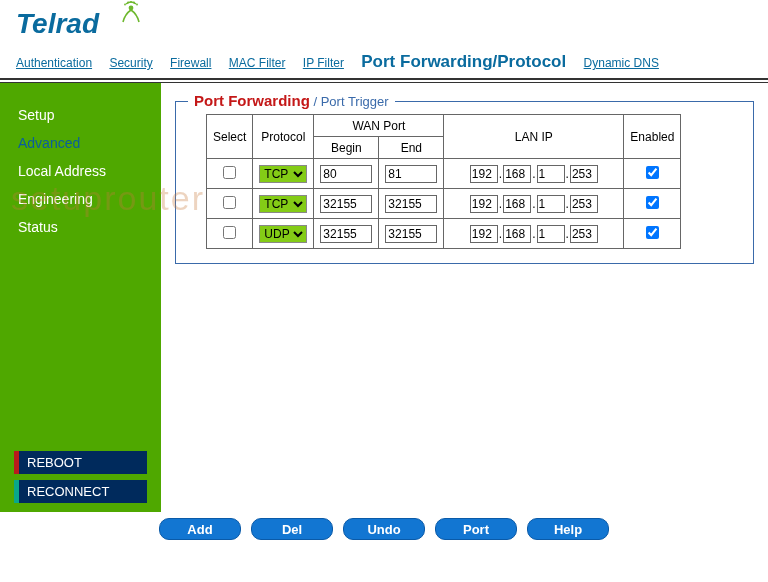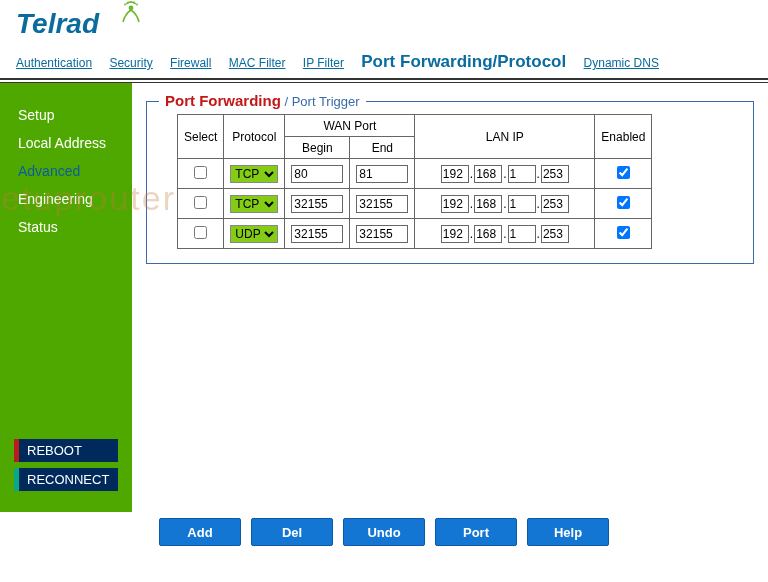--- a/index.html
+++ b/index.html
@@ -8,21 +8,21 @@
     .header { padding: 8px 16px; }
     .logo { display: flex; align-items: center; gap: 19px; color: #0a6b9e; font-size: 28px; font-weight: bold; font-style: italic; }
     .logo-icon { color: #6eb82e; font-size: 22px; position: relative; top: -8px; }
     
     .topnav { padding: 4px 16px 6px; border-bottom: 2px solid #333; }
     .topnav a { color: #0a6b9e; text-decoration: underline; font-size: 12px; margin-right: 14px; cursor: pointer; }
     .topnav .active-top { color: #0a6b9e; font-size: 17px; font-weight: bold; text-decoration: none; }
     
     .main-area { display: flex; border-top: 1px solid #333; margin-top: 2px; height: 430px; }
     
-    .sidebar { width: 132px; background: #4fa800; padding: 18px 0 18px; display: flex; flex-direction: column; }
+    .sidebar { width: 161px; background: #4fa800; padding: 18px 0 6px; display: flex; flex-direction: column; }
     .sidebar-item { color: #fff; padding: 6px 18px; font-size: 14px; cursor: pointer; }
     .sidebar-item.active { color: #0a5d9e; }
     .sidebar-spacer { flex: 1; }
     .sidebar-btn { background: #002a5c; color: #fff; margin: 3px 14px; padding: 4px 8px; font-size: 13px; cursor: pointer; border-left: 5px solid #b91c1c; }
     .sidebar-btn.cyan { border-left-color: #0aa88a; }
     
     .content { flex: 1; padding: 8px 14px; background: #fff; position: relative; }
     
     .fieldset-box { border: 1px solid #3a6aaa; padding: 12px 8px 14px; position: relative; margin-top: 10px; }
     .legend { position: absolute; top: -10px; left: 12px; background: #fff; padding: 0 6px; font-size: 15px; }
@@ -33,21 +33,21 @@
     table.rules th, table.rules td { border: 1px solid #666; padding: 3px 6px; text-align: center; font-weight: normal; font-size: 12px; vertical-align: middle; }
     table.rules th { height: 22px; }
     table.rules td { height: 30px; }
     
     .prot-select { font-size: 12px; border: 1px solid #888; background: #84cc16; }
     .port-input { width: 52px; font-size: 12px; border: 1px solid #666; padding: 1px 2px; text-align: left; }
     .ip-seg { width: 28px; font-size: 12px; border: 1px solid #666; padding: 1px 1px; text-align: left; }
     .ip-dot { padding: 0 1px; }
     
     .bottom-bar { display: flex; gap: 10px; justify-content: center; padding: 6px 0 14px; }
-    .action-btn { background: #1276d2; color: #fff; border: 1px solid #0a5aa8; border-radius: 2px; width: 82px; height: 28px; font-size: 13px; font-weight: bold; cursor: pointer; }
+    .action-btn { background: #1276d2; color: #fff; border: 1px solid #0a5aa8; border-radius: 10px; width: 82px; height: 22px; font-size: 13px; font-weight: bold; cursor: pointer; }
     
     .watermark { position: absolute; left: -150px; top: 96px; font-size: 34px; color: rgba(200,120,60,0.32); font-weight: normal; letter-spacing: 2px; pointer-events: none; z-index: 5; }
   </style>
 </head>
 <body>
 
 <div class="header">
   <div class="logo">
     <span>Telrad</span>
     <span class="logo-icon">
@@ -70,22 +70,22 @@
   <a>Firewall</a>
   <a>MAC Filter</a>
   <a>IP Filter</a>
   <a class="active-top">Port Forwarding/Protocol</a>
   <a>Dynamic DNS</a>
 </div>
 
 <div class="main-area">
   <div class="sidebar">
     <div class="sidebar-item">Setup</div>
+    <div class="sidebar-item active">Advanced</div>
     <div class="sidebar-item">Local Address</div>
-    <div class="sidebar-item active">Advanced</div>
     <div class="sidebar-item">Engineering</div>
     <div class="sidebar-item">Status</div>
     <div class="sidebar-spacer"></div>
     <div class="sidebar-btn">REBOOT</div>
     <div class="sidebar-btn cyan">RECONNECT</div>
   </div>
 
   <div class="content">
     <div class="watermark">setuprouter</div>
     <div class="fieldset-box">

